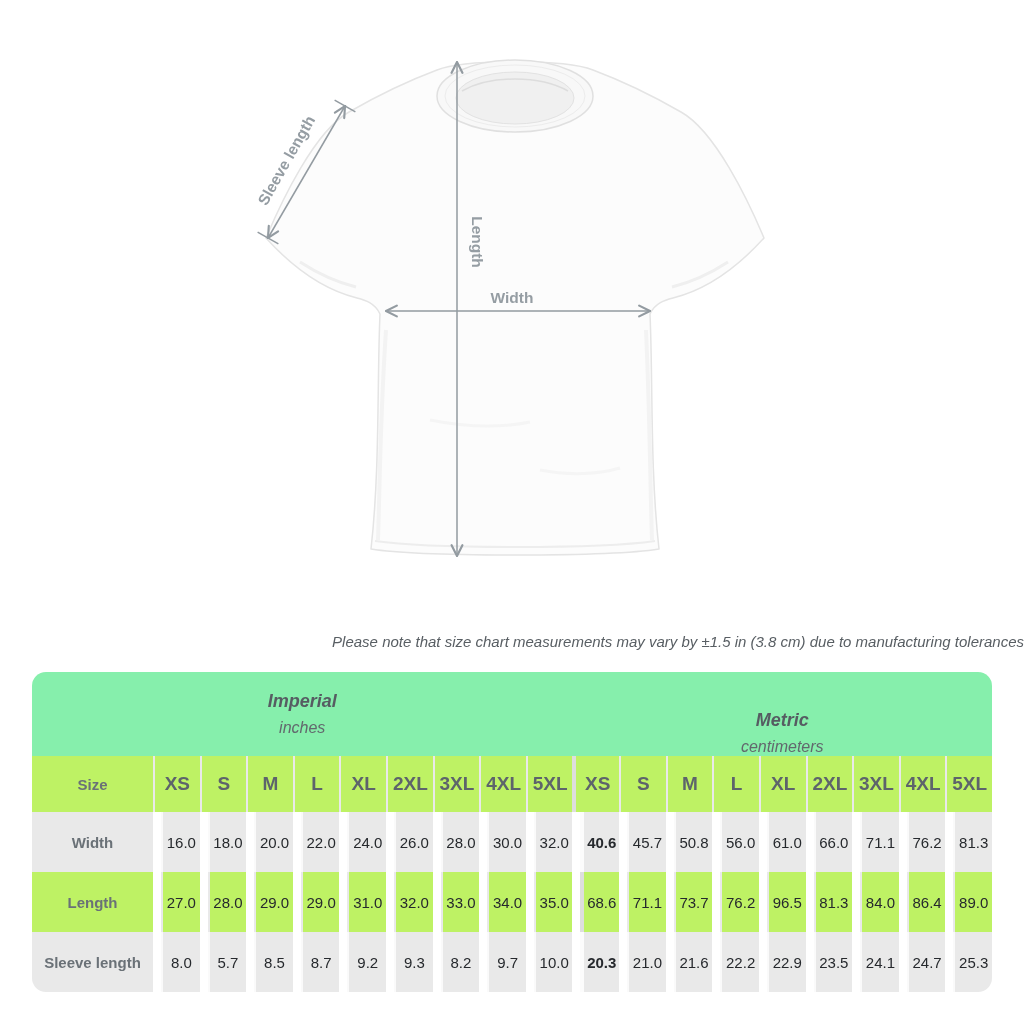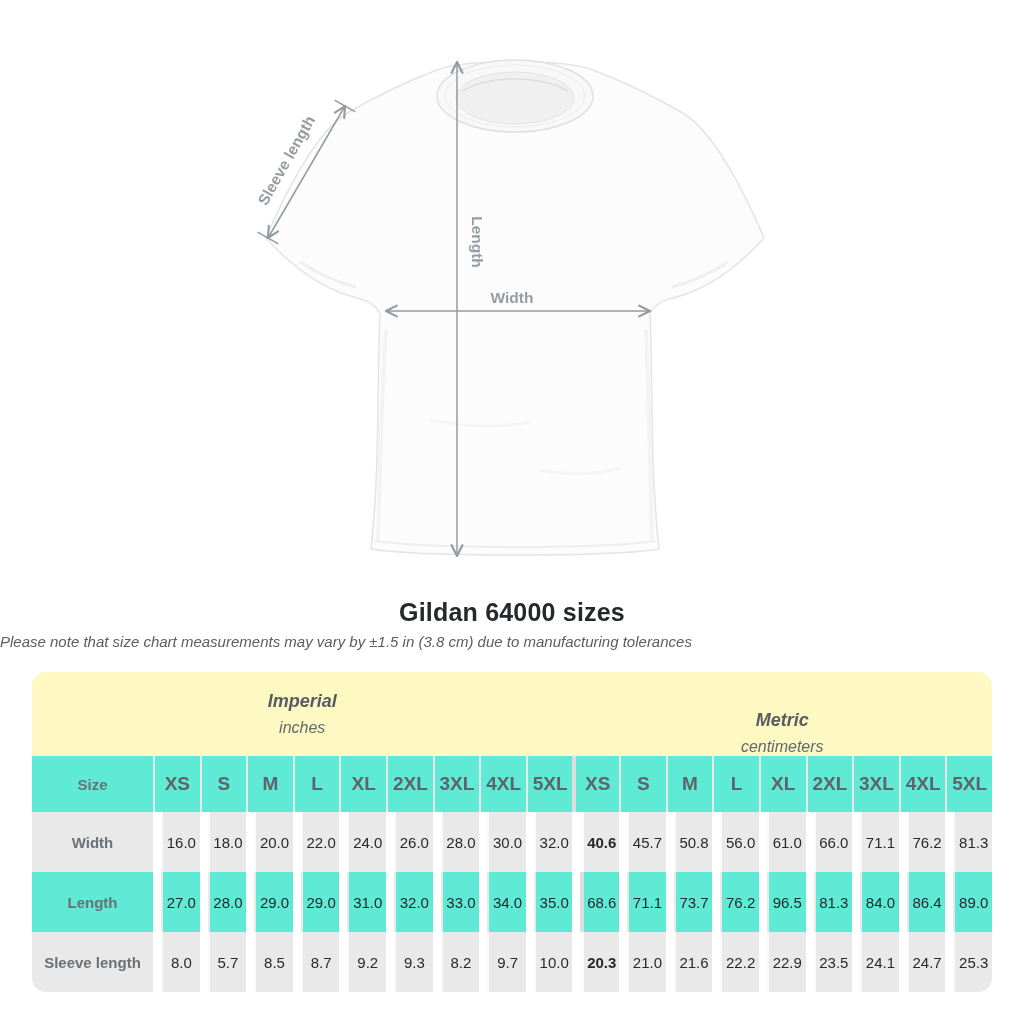--- a/index.html
+++ b/index.html
@@ -1,35 +1,35 @@
 <!DOCTYPE html>
 <html><head>
 <meta charset="utf-8">
 <style>
   html,body{margin:0;padding:0;background:#ffffff;}
   .canvas{position:relative;width:1024px;height:1024px;background:#fff;overflow:hidden;
           font-family:"Liberation Sans", sans-serif;}
   .diagram-svg{position:absolute;left:0;top:0;}
   .chart-title{position:absolute;top:598px;left:0;width:1024px;text-align:center;
                font-size:25px;font-weight:bold;color:#26292c;letter-spacing:.2px;}
-  .tolerance-note{position:absolute;top:633px;left:0;width:1024px;text-align:left;
+  .tolerance-note{position:absolute;top:633px;left:0;width:1024px;text-align:right;
                   font-size:15px;font-style:italic;color:#585e63;}
   .size-table{position:absolute;left:32px;top:672px;width:960px;height:320px;
               display:grid;grid-template-columns:121px repeat(18,1fr);
               grid-template-rows:84px 56px 60px 60px 60px;
               border-radius:14px;overflow:hidden;background:#fff;}
   .grow{display:contents;}
-  .group-cell{background:#fef9c3;display:flex;flex-direction:column;align-items:center;justify-content:center;}
+  .group-cell{background:#86efac;display:flex;flex-direction:column;align-items:center;justify-content:center;}
   .gi{grid-column:1 / span 10;}
   .gm{grid-column:11 / span 9;justify-content:flex-end;}
   .group-label{font-size:18px;font-weight:bold;font-style:italic;color:#565c62;}
   .group-unit{font-size:16px;font-style:italic;color:#62686d;margin-top:7px;}
   .cell{display:flex;align-items:center;justify-content:center;font-size:15px;
         border-left:2px solid transparent;}
-  .row-white>.cell{background:#5eead4;border-left-color:#e9e9e9;}
+  .row-white>.cell{background:#bef264;border-left-color:#e9e9e9;}
   .row-gray>.cell{background:#e9e9e9;border-left-color:#fafafa;}
   .cell.first{border-left:none;}
   .cell.mstart{border-left-width:4px;}
   .row-white>.cell.mstart{border-left-color:#dedede;}
   .row-gray>.cell.mstart{border-left-color:#fcfcfc;font-weight:bold;}
   .rowlabel{font-weight:bold;color:#6a7177;}
   .colhead{font-weight:bold;font-size:19px;color:#5d646b;}
   .val{color:#26292d;margin-left:8px;}
 </style>
 </head>
@@ -84,21 +84,20 @@
       <line x1="257.6" y1="232.1" x2="278.4" y2="243.9"></line>
     </g>
 
     <g font-family="Liberation Sans, sans-serif" font-size="15.5" font-weight="bold" fill="#959da3">
       <text text-anchor="middle" transform="translate(291,163) rotate(-60.5)">Sleeve length</text>
       <text text-anchor="middle" transform="translate(472,242) rotate(90)">Length</text>
       <text text-anchor="middle" x="512" y="303">Width</text>
     </g>
   </svg>
 
-  <div class="chart-title">Gildan 64000 sizes</div>
   <div class="tolerance-note">Please note that size chart measurements may vary by ±1.5 in (3.8 cm) due to manufacturing tolerances</div>
 
   <div class="size-table">
 
     <div class="grow">
       <div class="group-cell gi">
         <div class="group-label">Imperial</div>
         <div class="group-unit">inches</div>
       </div>
       <div class="group-cell gm">

